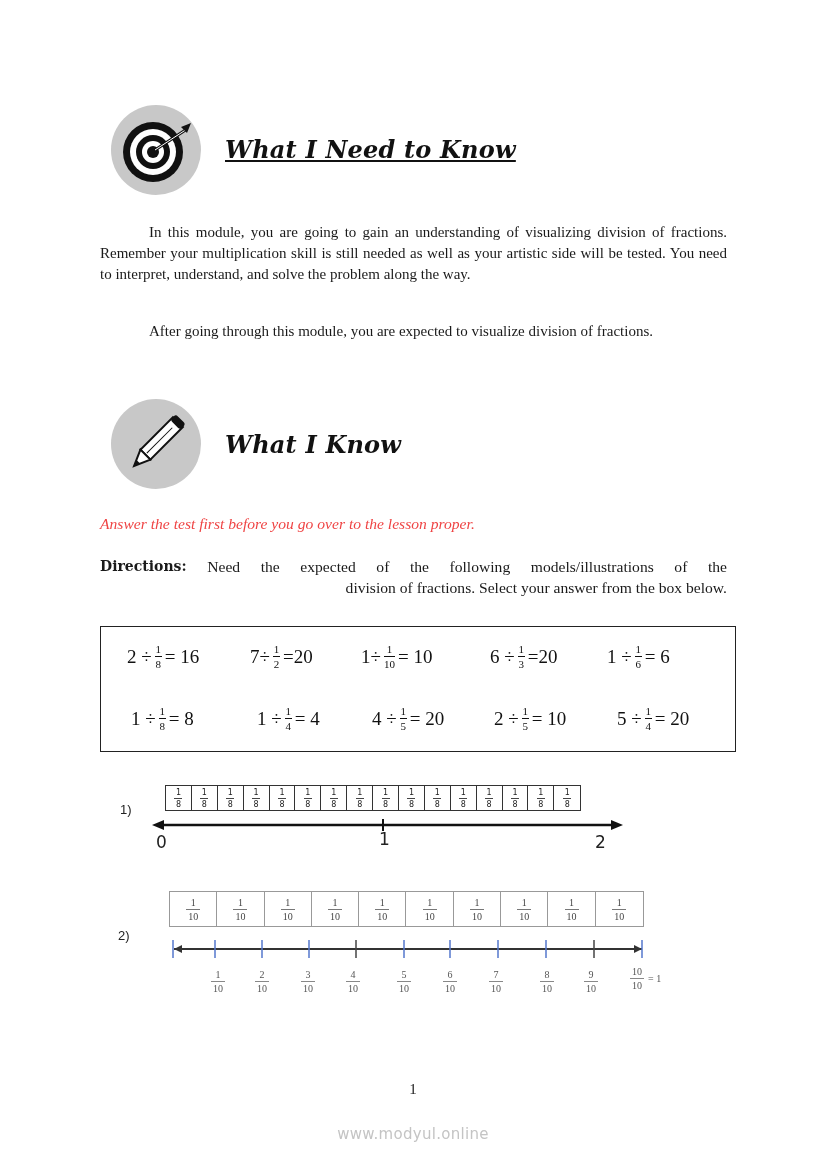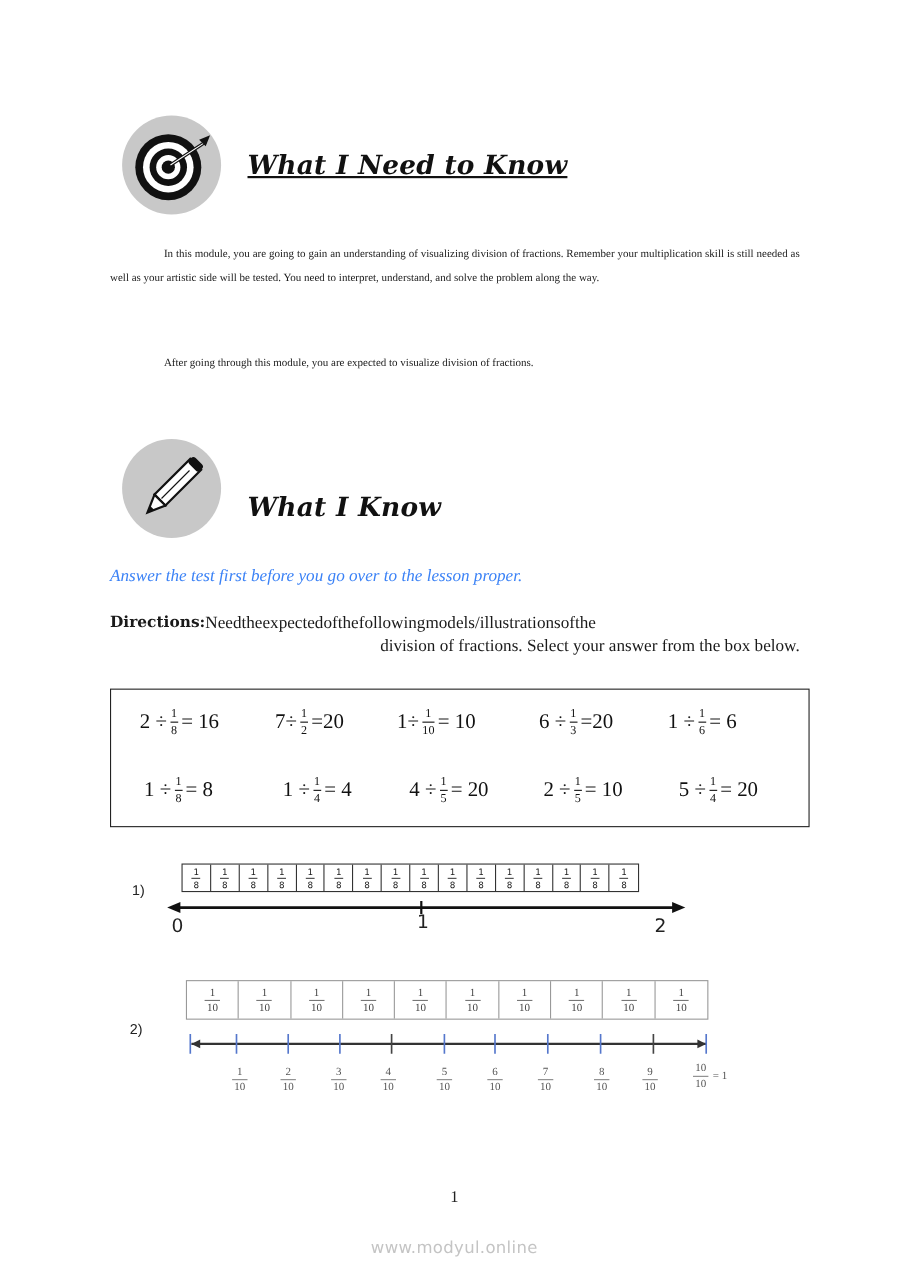--- a/index.html
+++ b/index.html
@@ -3,28 +3,28 @@
 <meta charset="utf-8">
 <style>
   html, body { margin: 0; padding: 0; background: #ffffff; }
   body { width: 826px; height: 1169px; position: relative; overflow: hidden;
          font-family: "DejaVu Serif", "Liberation Serif", serif; color: #1a1a1a; }
   .abs { position: absolute; }
   .icon-circle { position: absolute; width: 90px; height: 90px; border-radius: 50%; background: #c8c8c8; }
   .section-title { position: absolute; font-family: "DejaVu Serif", serif; font-weight: bold; font-style: italic;
                    font-size: 24px; color: #111; letter-spacing: 0.2px; }
   .para { position: absolute; left: 100px; width: 627px; font-family: "Liberation Serif", serif;
-          font-size: 10px; line-height: 20.8px; text-align: justify; color: #1a1a1a; }
+          font-size: 15px; line-height: 20.8px; text-align: justify; color: #1a1a1a; }
   .para .indent { display: inline-block; width: 49px; }
   .italic-line { position: absolute; left: 100px; top: 515px; font-family: "Liberation Serif", serif;
-                 font-style: italic; font-size: 15.6px; color: #3b82f6; }
+                 font-style: italic; font-size: 15.6px; color: #ef4444; }
   .directions { position: absolute; left: 100px; top: 556px; width: 627px; font-family: "Liberation Serif", serif;
                 font-size: 15.6px; line-height: 21px; }
   .directions .lbl { font-family: "DejaVu Serif", serif; font-weight: bold; font-size: 14px; }
-  .directions .l1 { display: flex; justify-content: flex-start; }
+  .directions .l1 { display: flex; justify-content: space-between; }
   .directions .l2 { padding-left: 94px; text-align: right; }
   .answer-box { position: absolute; left: 100px; top: 626px; width: 636px; height: 126px;
                 border: 1.5px solid #222; box-sizing: border-box; }
   .eq { position: absolute; display: flex; align-items: center; font-family: "Liberation Serif", serif;
         font-size: 19px; color: #111; white-space: nowrap; }
   .frac { display: inline-flex; flex-direction: column; align-items: center; font-size: 11px;
           line-height: 12px; margin: 0 3px; }
   .frac .bar { width: 100%; min-width: 7px; border-top: 1px solid #111; margin: 1px 0; }
   .bars1 { position: absolute; left: 165px; top: 785px; display: flex; border: 1px solid #333; }
   .bars1 .cell { width: 25.9px; height: 24px; border-right: 1px solid #333; box-sizing: border-box;
@@ -76,21 +76,21 @@
   <svg width="90" height="90" viewBox="0 0 90 90">
     <g transform="rotate(45 45 45)">
       <rect x="38" y="14" width="14" height="46" fill="#fff" stroke="#111" stroke-width="2"></rect>
       <rect x="38" y="10" width="14" height="8" rx="3" fill="#111"></rect>
       <line x1="45" y1="22" x2="45" y2="58" stroke="#111" stroke-width="1"></line>
       <path d="M38 60 L52 60 L45 76 Z" fill="#fff" stroke="#111" stroke-width="2"></path>
       <path d="M42.5 70 L47.5 70 L45 76 Z" fill="#111"></path>
     </g>
   </svg>
 </div>
-<div class="section-title" style="left:225px; top:430px;margin-top:16px;">What I Know</div>
+<div class="section-title" style="left:225px; top:430px;">What I Know</div>
 
 <div class="italic-line">Answer the test first before you go over to the lesson proper.</div>
 
 <div class="directions">
   <div class="l1">
     <span class="lbl">Directions:</span>
     <span>Need</span>
     <span>the</span>
     <span>expected</span>
     <span>of</span>

